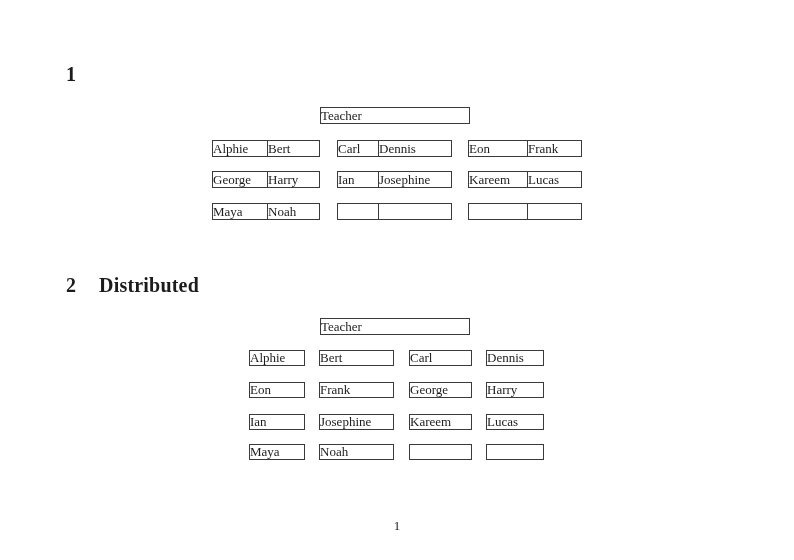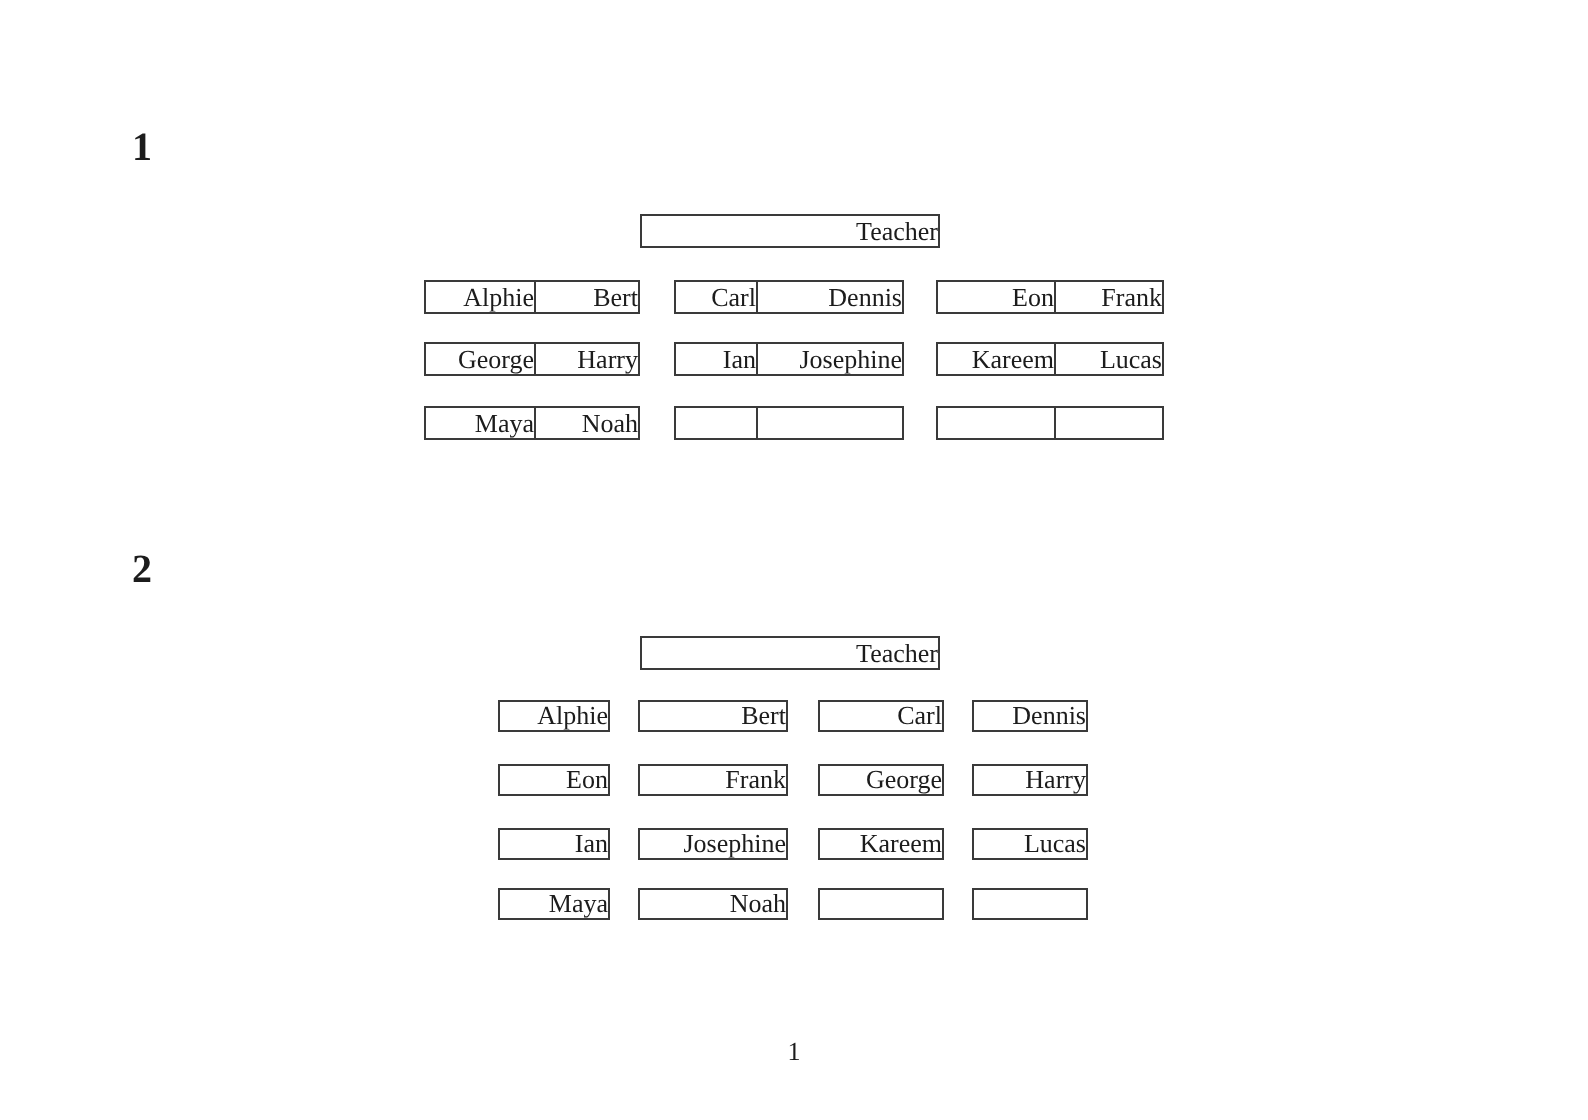--- a/index.html
+++ b/index.html
@@ -7,21 +7,21 @@
     position:relative;width:794px;height:560px;background:#ffffff;overflow:hidden;
     font-family:"Liberation Serif","DejaVu Serif",serif;color:#1c1c1c;
   }
   .heading{
     position:absolute;left:66px;display:flex;align-items:baseline;
     font-weight:bold;font-size:20px;line-height:24px;letter-spacing:0.2px;
   }
   .heading .num{display:inline-block;width:33px;}
   .box{
     position:absolute;box-sizing:border-box;border:1px solid #3a3a3a;background:#ffffff;
-    font-size:13px;text-align:right;
+    font-size:13px;text-align:left;
   }
   .teacher{height:17px;line-height:15px;}
   .pair{display:flex;height:17px;line-height:15px;}
   .pair .cl{box-sizing:border-box;border-right:1px solid #3a3a3a;overflow:hidden;}
   .pair .cr{flex:1;overflow:hidden;}
   .desk{height:16px;line-height:14px;overflow:hidden;}
   .pagenum{
     position:absolute;left:0;top:518px;width:794px;text-align:center;
     font-size:13px;
   }
@@ -71,20 +71,21 @@
     <span class="cl" style="width:41px;"></span>
     <span class="cr"></span>
   </div>
   <div class="box pair" style="left:468px;top:203px;width:114px;">
     <span class="cl" style="width:59px;"></span>
     <span class="cr"></span>
   </div>
 
   <div class="heading" style="top:273px;">
     <span class="num">2</span>
+    <span>Distributed</span>
   </div>
 
   <div class="box teacher" style="left:320px;top:318px;width:150px;">Teacher</div>
 
   <div class="box desk" style="left:249px;top:350px;width:56px;">Alphie</div>
   <div class="box desk" style="left:319px;top:350px;width:75px;">Bert</div>
   <div class="box desk" style="left:409px;top:350px;width:63px;">Carl</div>
   <div class="box desk" style="left:486px;top:350px;width:58px;">Dennis</div>
 
   <div class="box desk" style="left:249px;top:382px;width:56px;">Eon</div>

